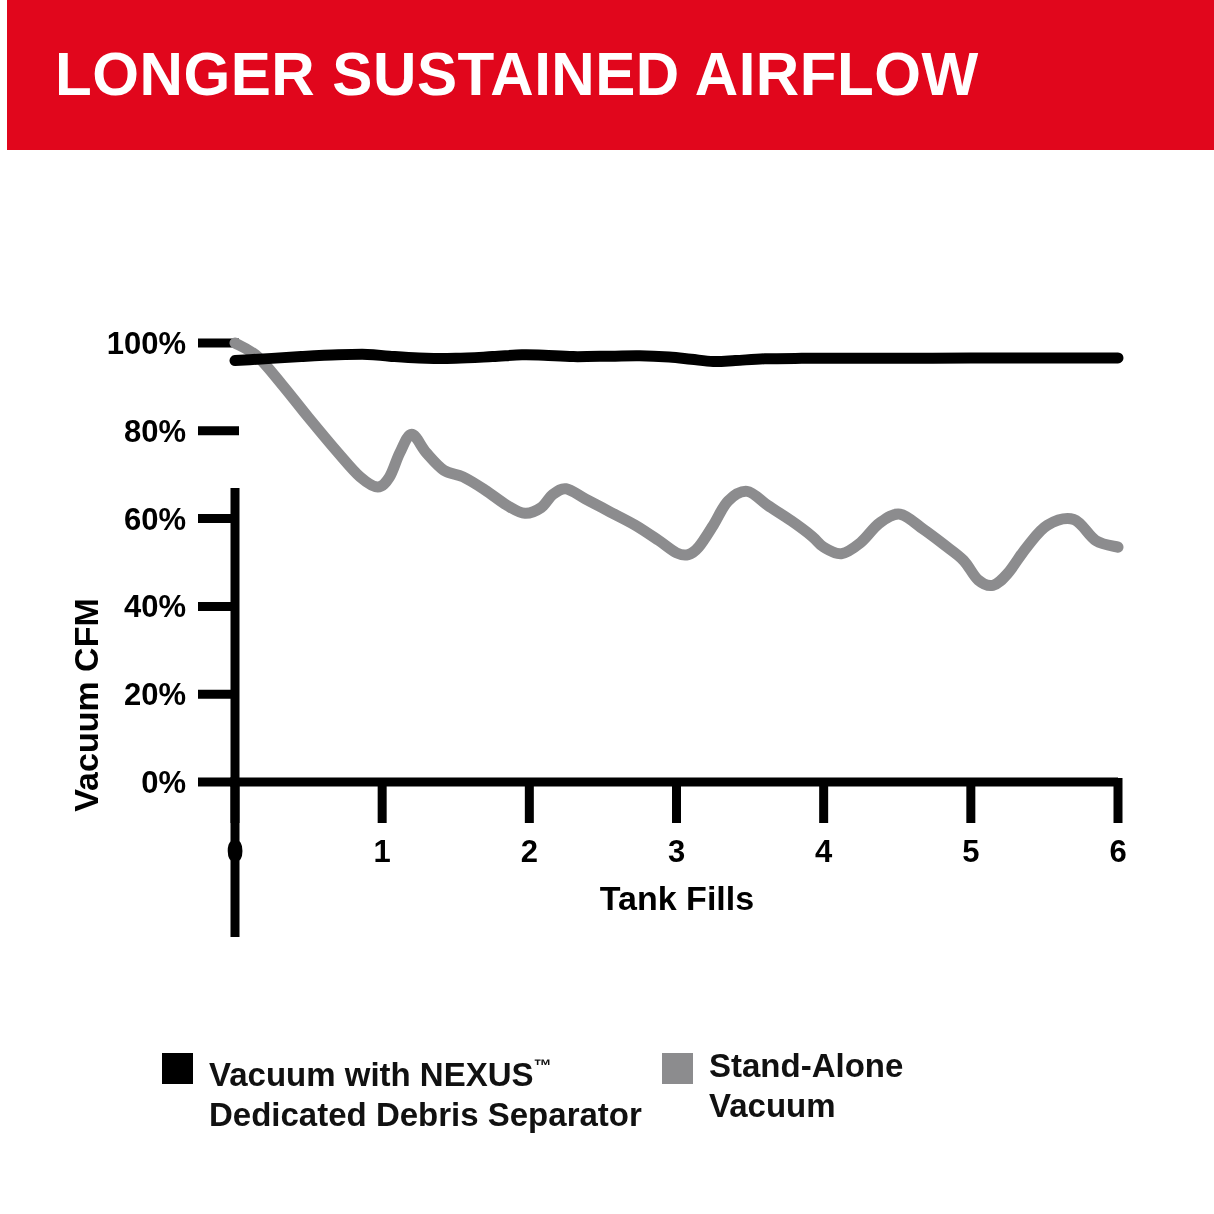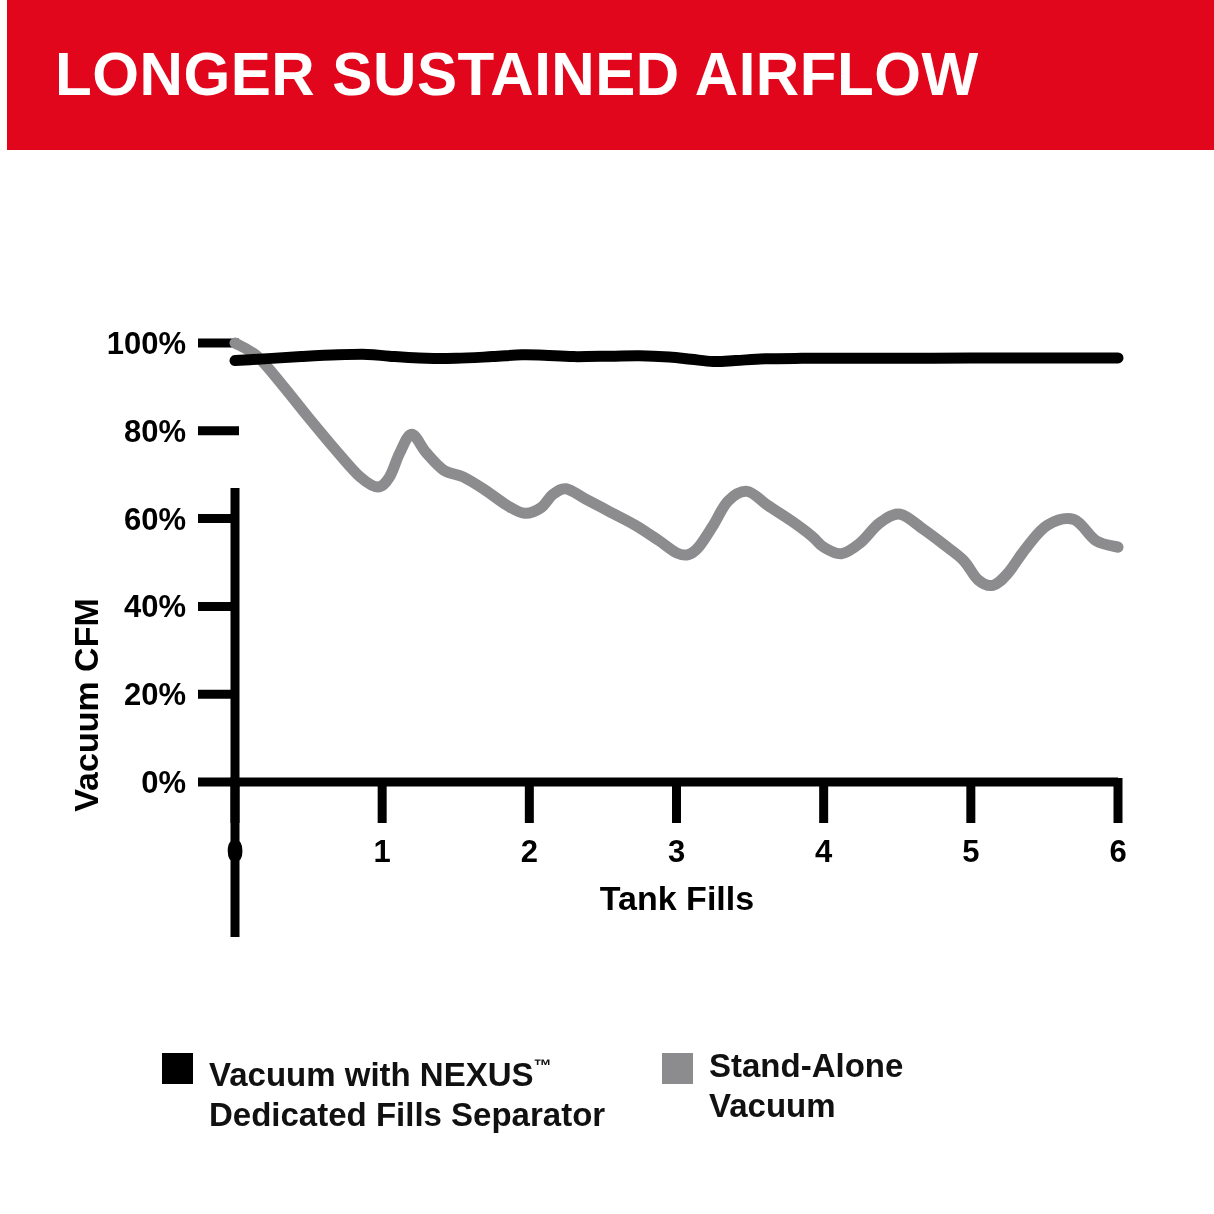--- a/index.html
+++ b/index.html
@@ -169,21 +169,21 @@
       <path id="series-0-path" fill="none" stroke="#000000" stroke-width="11" stroke-linecap="round" stroke-linejoin="round" d="M 235.00 210.56 C 237.45 210.41, 243.58 210.05, 249.72 209.68 C 255.85 209.32, 263.21 208.88, 271.79 208.37 C 280.38 207.85, 290.19 207.19, 301.23 206.61 C 312.26 206.02, 326.98 205.22, 338.02 204.85 C 349.05 204.49, 358.87 204.19, 367.45 204.41 C 376.03 204.63, 380.94 205.58, 389.52 206.17 C 398.11 206.76, 407.92 207.56, 418.96 207.93 C 430.00 208.29, 443.49 208.58, 455.75 208.37 C 468.01 208.15, 481.50 207.19, 492.54 206.61 C 503.58 206.02, 513.39 205.07, 521.98 204.85 C 530.56 204.63, 535.47 205.00, 544.05 205.29 C 552.63 205.58, 562.45 206.46, 573.48 206.61 C 584.52 206.76, 599.24 206.32, 610.27 206.17 C 621.31 206.02, 629.90 205.58, 639.71 205.73 C 649.52 205.88, 660.56 206.46, 669.14 207.05 C 677.73 207.63, 683.86 208.51, 691.22 209.24 C 698.58 209.97, 705.93 211.22, 713.29 211.44 C 720.65 211.66, 726.78 211.00, 735.37 210.56 C 743.95 210.12, 753.76 209.17, 764.80 208.80 C 775.84 208.44, 789.33 208.44, 801.59 208.37 C 813.86 208.29, 824.89 208.37, 838.38 208.37 C 851.87 208.37, 867.82 208.37, 882.53 208.37 C 897.25 208.37, 911.97 208.44, 926.68 208.37 C 941.40 208.29, 956.12 208.00, 970.83 207.93 C 985.55 207.85, 1000.27 207.93, 1014.98 207.93 C 1029.70 207.93, 1045.64 207.93, 1059.13 207.93 C 1072.62 207.93, 1086.11 207.93, 1095.92 207.93 C 1105.74 207.93, 1114.32 207.93, 1118.00 207.93"></path>
 
       <text class="axis-title" x="677" y="760" text-anchor="middle">Tank Fills</text>
     </svg>
   </div>
 
   <div id="legend">
 
     <div class="legend-entry" id="legend-entry-0">
       <span class="legend-swatch" id="legend-swatch-0" style="background: rgb(0, 0, 0);"></span>
-      <span class="legend-text"><span id="legend-label-0-l1">Vacuum with NEXUS</span><span class="tm" id="legend-tm-0">™</span><br><span id="legend-label-0-l2">Dedicated Fills Separator</span></span>
+      <span class="legend-text"><span id="legend-label-0-l1">Vacuum with NEXUS</span><span class="tm" id="legend-tm-0">™</span><br><span id="legend-label-0-l2">Dedicated Debris Separator</span></span>
     </div>
 
     <div class="legend-entry" id="legend-entry-1">
       <span class="legend-swatch" id="legend-swatch-1" style="background: rgb(140, 140, 142);"></span>
       <span class="legend-text" id="legend-label-1">Stand-Alone Vacuum</span>
     </div>
 
   </div>
 
 </div>

